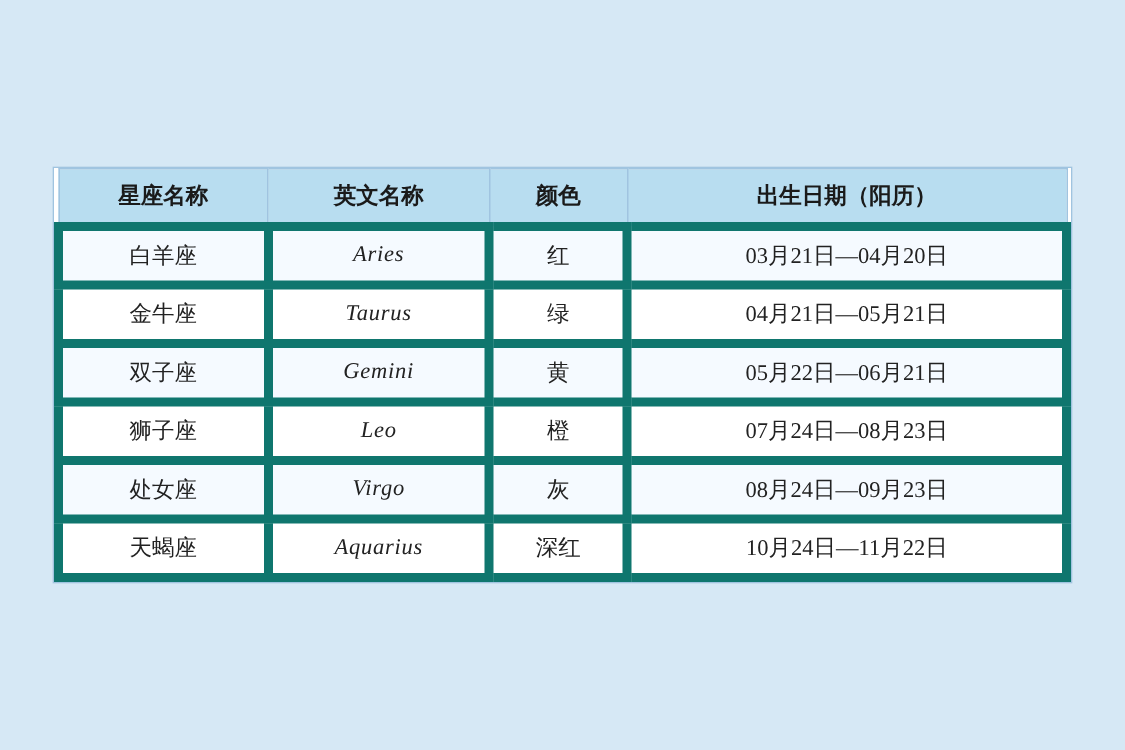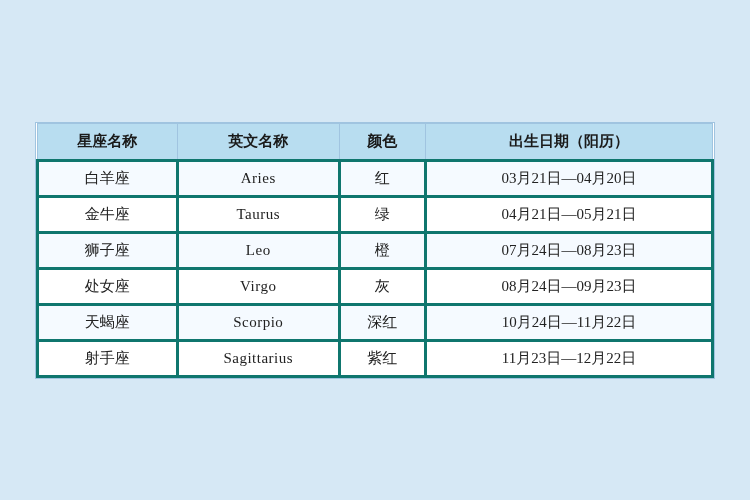--- a/index.html
+++ b/index.html
@@ -32,26 +32,27 @@
       font-weight: bold;
       color: #1a1a1a;
     }
     tbody tr {
       background: #fff;
     }
     tbody tr:nth-child(odd) {
       background: #f5faff;
     }
     tbody td {
-      border: 3px solid #0f766e;
+      border: 6px solid #0f766e;
       padding: 7px 6px;
       text-align: center;
       color: #222;
     }
     tbody td:nth-child(2) {
+      font-style: italic;
       letter-spacing: 0.5px;
     }
   </style>
 </head>
 <body>
 
 <div class="table-container">
   <table>
     <thead>
       <tr>
@@ -68,38 +69,38 @@
           <td>红</td>
           <td>03月21日—04月20日</td>
         </tr>
         <tr>
           <td>金牛座</td>
           <td>Taurus</td>
           <td>绿</td>
           <td>04月21日—05月21日</td>
         </tr>
         <tr>
+          <td>双子座</td>
+          <td>Gemini</td>
+          <td>黄</td>
+          <td>05月22日—06月21日</td>
+        </tr>
+        <tr>
           <td>狮子座</td>
           <td>Leo</td>
           <td>橙</td>
           <td>07月24日—08月23日</td>
         </tr>
         <tr>
           <td>处女座</td>
           <td>Virgo</td>
           <td>灰</td>
           <td>08月24日—09月23日</td>
         </tr>
         <tr>
           <td>天蝎座</td>
-          <td>Scorpio</td>
+          <td>Aquarius</td>
           <td>深红</td>
           <td>10月24日—11月22日</td>
-        </tr>
-        <tr>
-          <td>射手座</td>
-          <td>Sagittarius</td>
-          <td>紫红</td>
-          <td>11月23日—12月22日</td>
         </tr>
       </tbody>
   </table>
 </div>
 
 </body></html>

